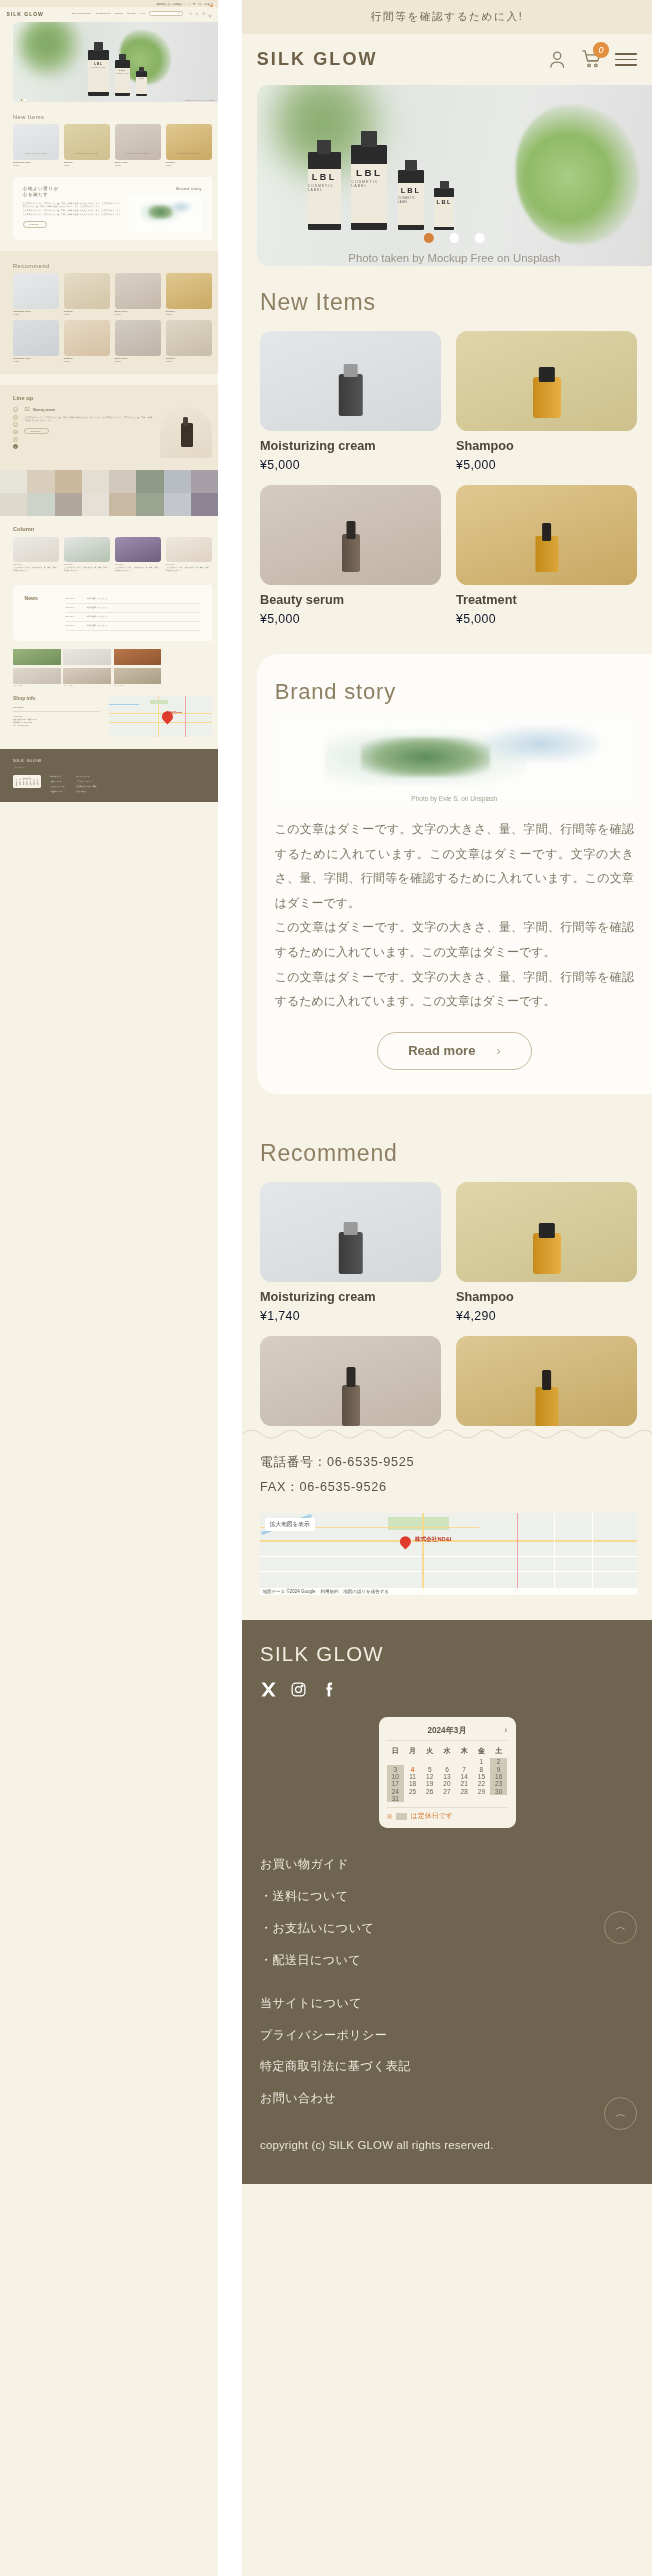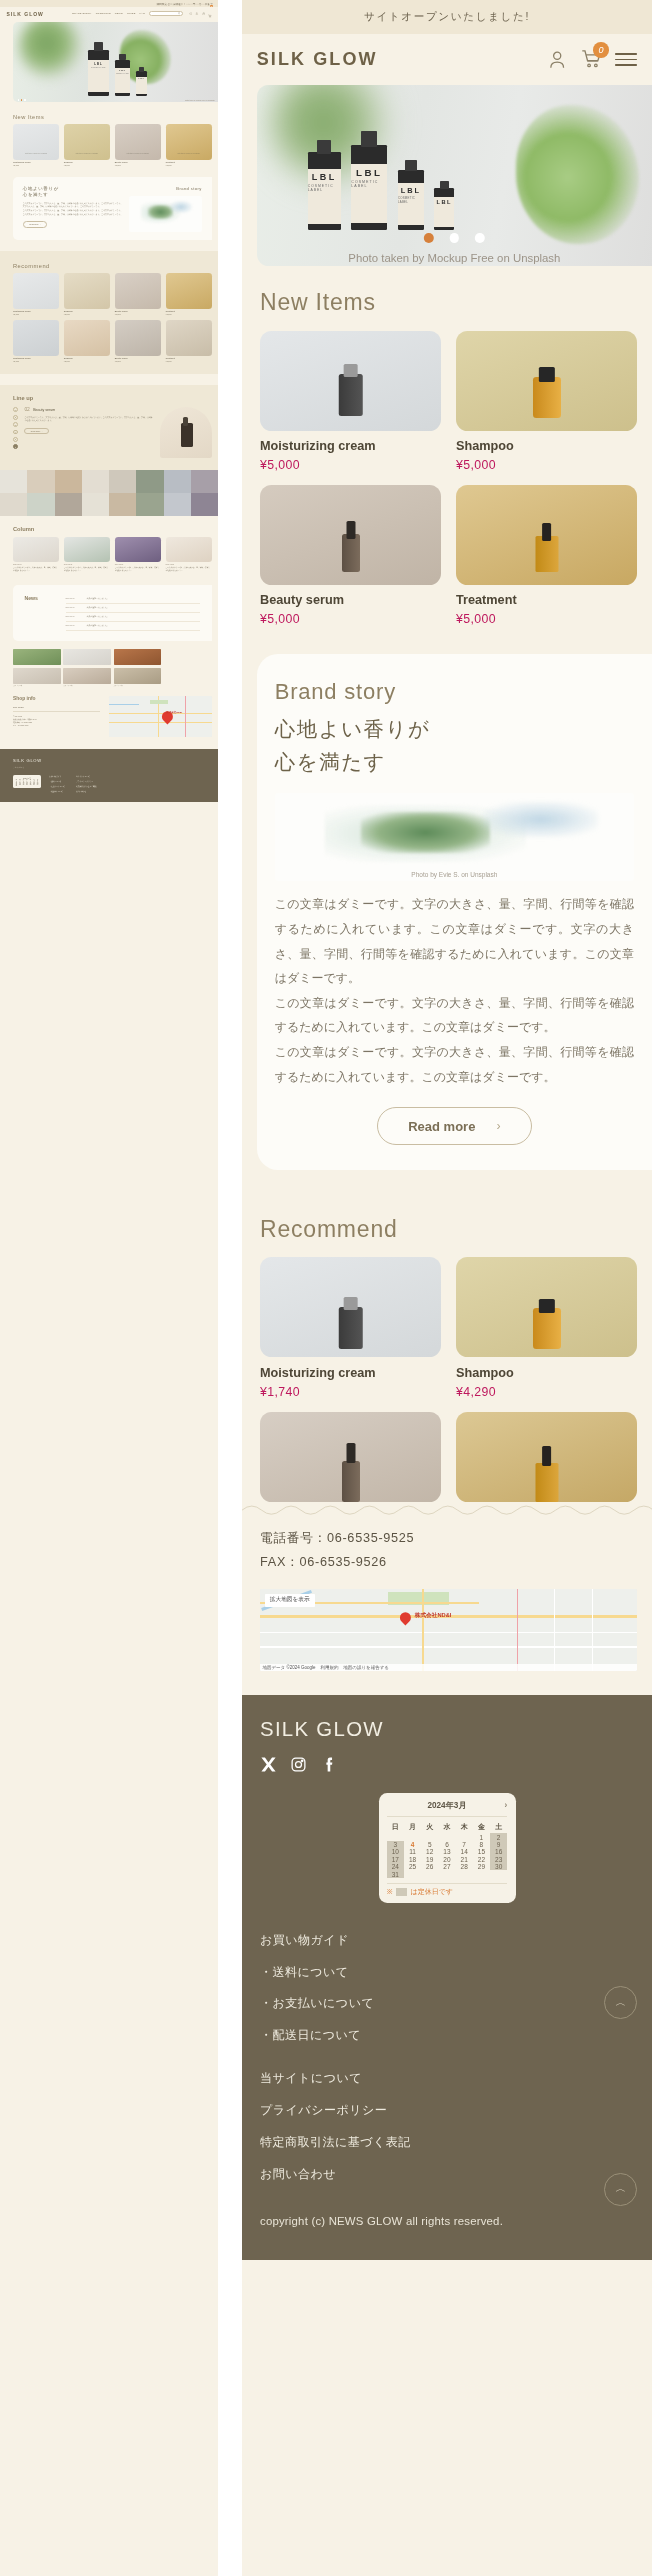--- a/index.html
+++ b/index.html
@@ -224,21 +224,21 @@
   .m-hero-credit {
     position:absolute; left:0; right:0; bottom:2.5px; text-align:center;
     font-size:11.4px; color:#9c9488;
   }
 
   .m-sec { padding:23px 14.7px 0 18px; }
   .m-sec h2 { font-size:23px; color:#8d7f62; font-weight:400; letter-spacing:0.8px; margin-bottom:14.7px; }
   .m-prod-grid { display:grid; grid-template-columns:1fr 1fr; gap:13px 14.7px; }
   .m-prod .ph { width:100%; height:100px; border-radius:11.4px; position:relative; overflow:hidden; }
   .m-prod .nm { font-size:12.7px; color:#4e4636; font-weight:700; margin-top:7.4px; line-height:1.3; }
-  .m-prod .pr { font-size:12.3px; color:#be185d; margin-top:3.3px; letter-spacing:0.4px; }
+  .m-prod .pr { font-size:12.3px; color:#0f172a; margin-top:3.3px; letter-spacing:0.4px; }
 
   .m-brand {
     margin:28px 0 0 14.7px; background:#fdfcf8; border-radius:21px 0 0 21px; padding:24.5px 18px 24.5px 18px;
   }
   .m-brand .en { font-size:22px; color:#8d7f62; letter-spacing:0.8px; }
   .m-brand .jp { font-size:20.4px; color:#6d6249; line-height:1.65; letter-spacing:1.6px; margin-top:8.2px; }
   .m-brand .bouquet {
     margin-top:13px; height:88px; border-radius:3.3px; position:relative; overflow:hidden; background:#fdfdfb;
   }
   .m-brand .bouquet .credit { position:absolute; left:0; right:0; bottom:3.3px; text-align:center; font-size:6.5px; color:#a8a093; }
@@ -725,21 +725,21 @@
         </div>
       </div>
     </div>
   </div>
 
   <div class="gutter"></div>
 
   <div class="mobile">
 
     <div class="m-announce">
-      <span>サイトオープンいたしました!</span>
+      <span>行間等を確認するために入!</span>
     </div>
 
     <div class="m-header">
       <div class="m-logo">SILK GLOW</div>
       <div class="m-head-icons">
         <svg viewBox="0 0 24 24" fill="none" stroke="#8a7f66" stroke-width="1.5">
             <circle cx="12" cy="8" r="4.2"></circle>
             <path d="M4.5 22c0-4.6 3.6-6.6 7.5-6.6s7.5 2 7.5 6.6"></path>
           </svg>
         <span class="m-cart-wrap">
@@ -832,22 +832,20 @@
             <div style="position:absolute;left:50%;bottom:44px;transform:translateX(-50%);width:9.8px;height:18px;background:#262220;border-radius:1.6px"></div>
           </div>
           <div class="nm">Treatment</div>
           <div class="pr">¥5,000</div>
         </div>
       </div>
     </div>
 
     <div class="m-brand">
       <div class="en">Brand story</div>
-      <div class="jp" style="white-space:pre-line">心地よい香りが
-心を満たす</div>
       <div class="bouquet">
         <div style="position:absolute;left:14%;top:14%;width:56%;height:64%;background:radial-gradient(ellipse at 45% 50%,#d3e2d8 0%,#e9f1eb 45%,rgba(242,247,243,0) 82%);filter:blur(1.6px)"></div>
         <div style="position:absolute;left:24%;top:22%;width:36%;height:46%;background:radial-gradient(ellipse at 50% 50%,#5d8b59 0%,#93b486 52%,rgba(205,218,200,0) 86%);filter:blur(1.6px)"></div>
         <div style="position:absolute;right:10%;top:10%;width:32%;height:40%;background:radial-gradient(ellipse at 50% 50%,#bfd6e4 0%,rgba(218,232,241,0) 82%);filter:blur(2.1px)"></div>
         <div class="credit">Photo by Evie S. on Unsplash</div>
       </div>
       <p style="white-space:pre-line">この文章はダミーです。文字の大きさ、量、字間、行間等を確認するために入れています。この文章はダミーです。文字の大きさ、量、字間、行間等を確認するために入れています。この文章はダミーです。
 この文章はダミーです。文字の大きさ、量、字間、行間等を確認するために入れています。この文章はダミーです。
 この文章はダミーです。文字の大きさ、量、字間、行間等を確認するために入れています。この文章はダミーです。</p>
       <div class="m-readmore">
@@ -1025,21 +1023,21 @@
         <a>お買い物ガイド</a>
         <a>・送料について</a>
         <a>・お支払いについて</a>
         <a>・配送日について</a>
         <a style="margin-top:11.4px">当サイトについて</a>
         <a>プライバシーポリシー</a>
         <a>特定商取引法に基づく表記</a>
         <a>お問い合わせ</a>
       </div>
 
-      <div class="m-copy">copyright (c) NEWS GLOW all rights reserved.</div>
+      <div class="m-copy">copyright (c) SILK GLOW all rights reserved.</div>
 
       <div class="m-totop">
         <span>︿</span>
       </div>
       <div class="m-totop2">
         <span>︿</span>
       </div>
     </div>
 
   </div>

